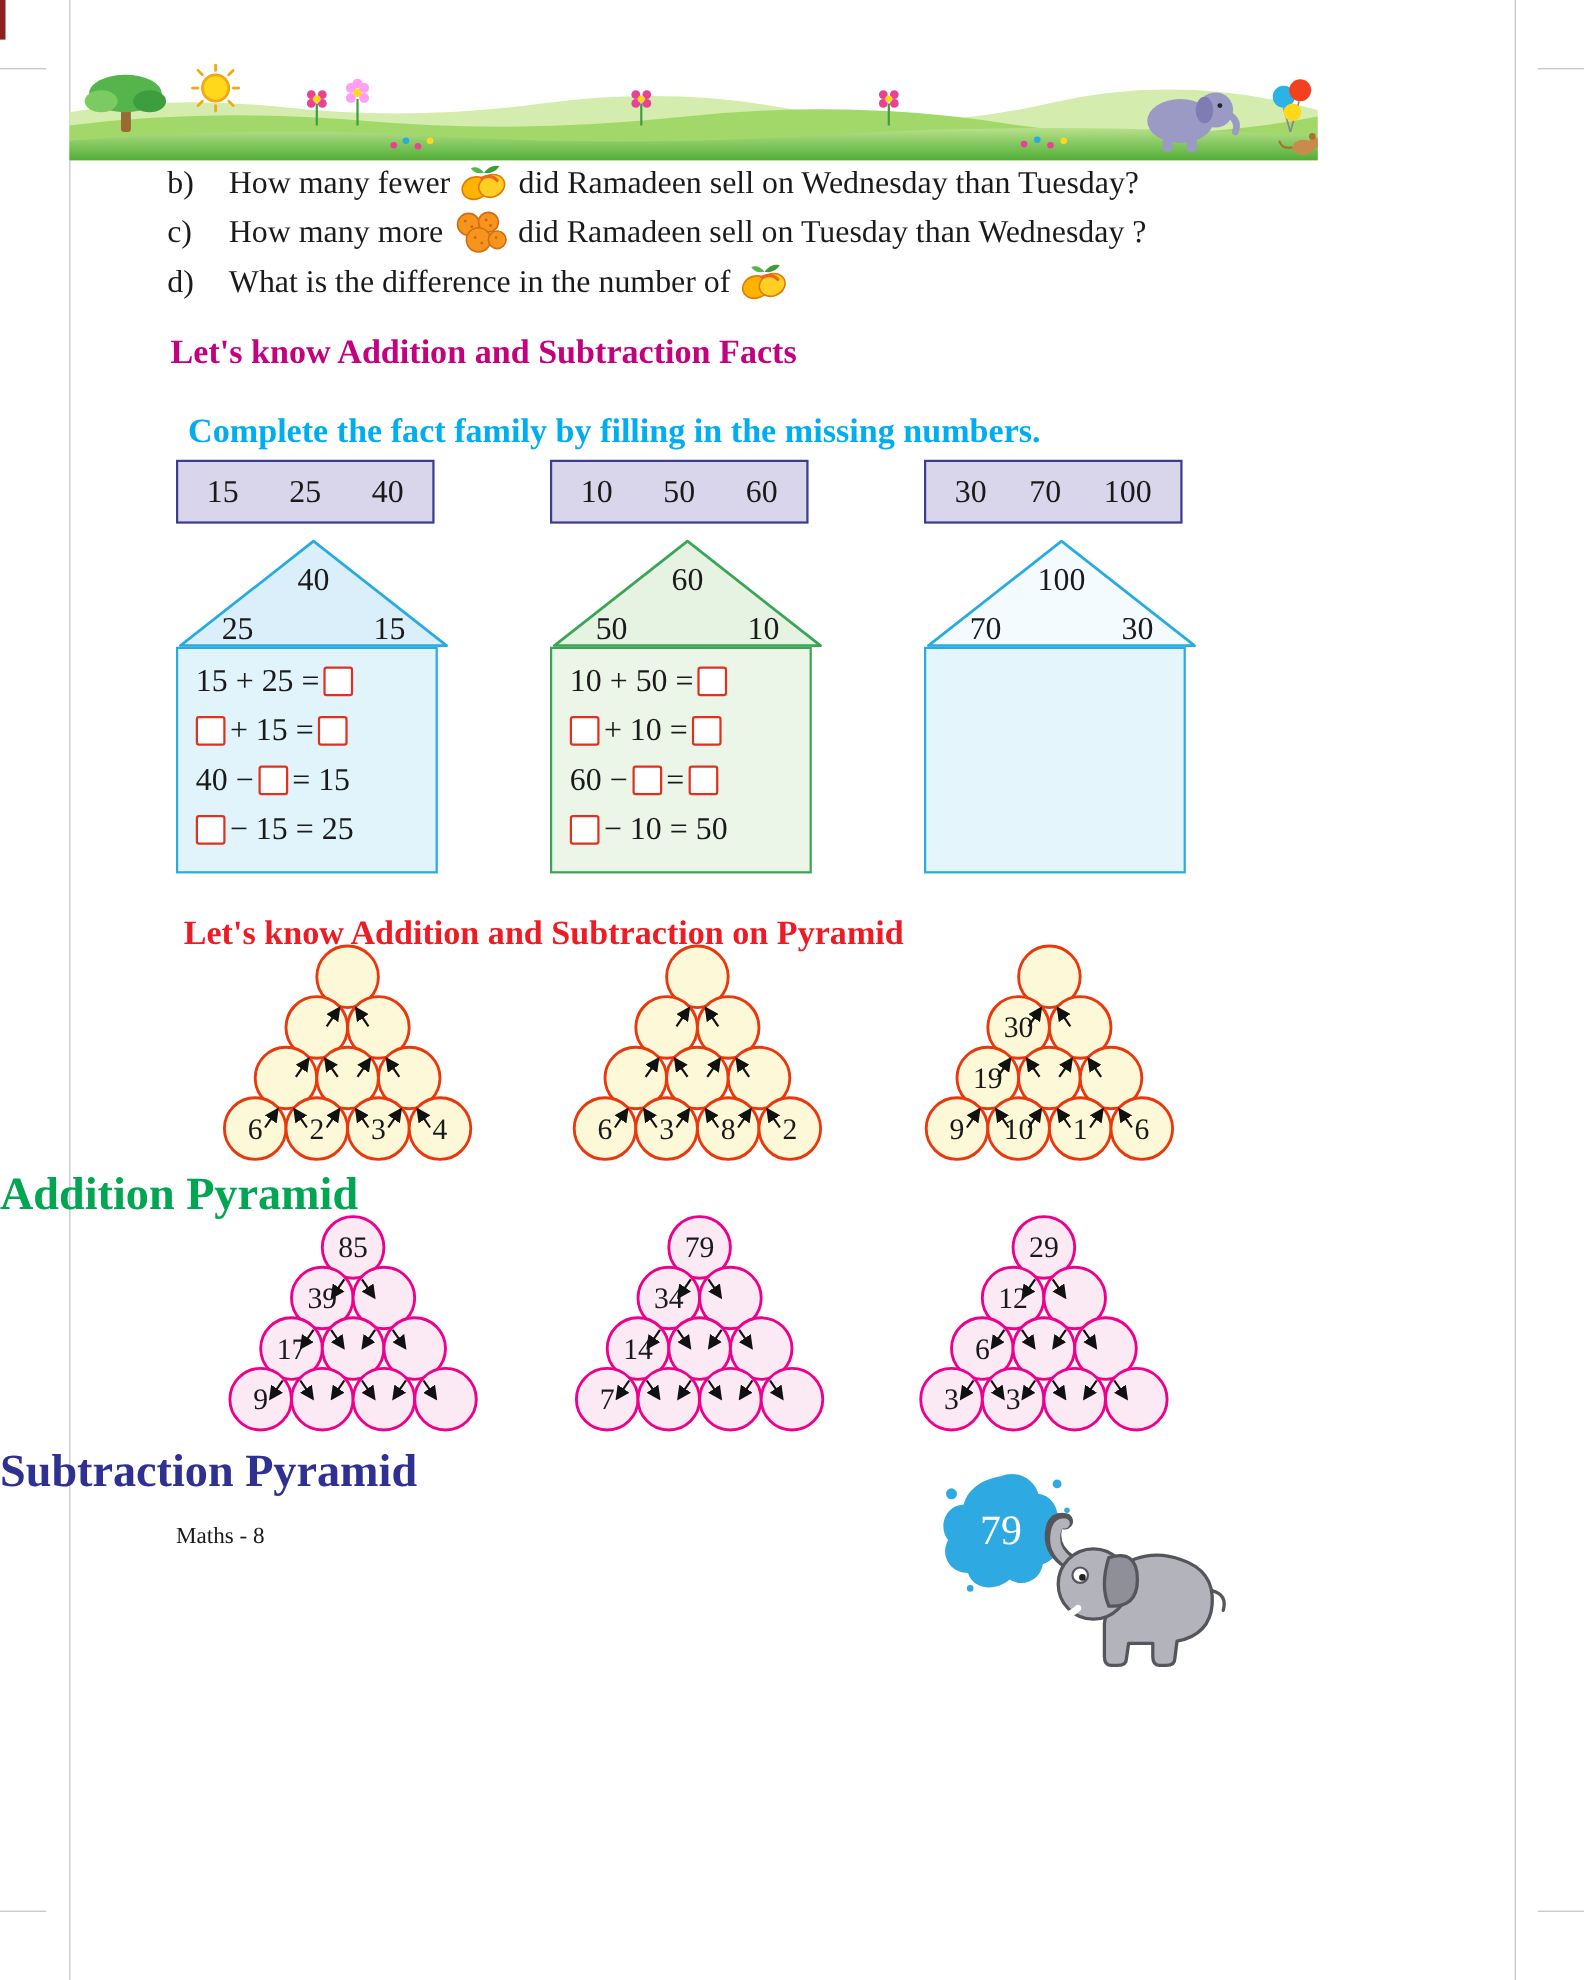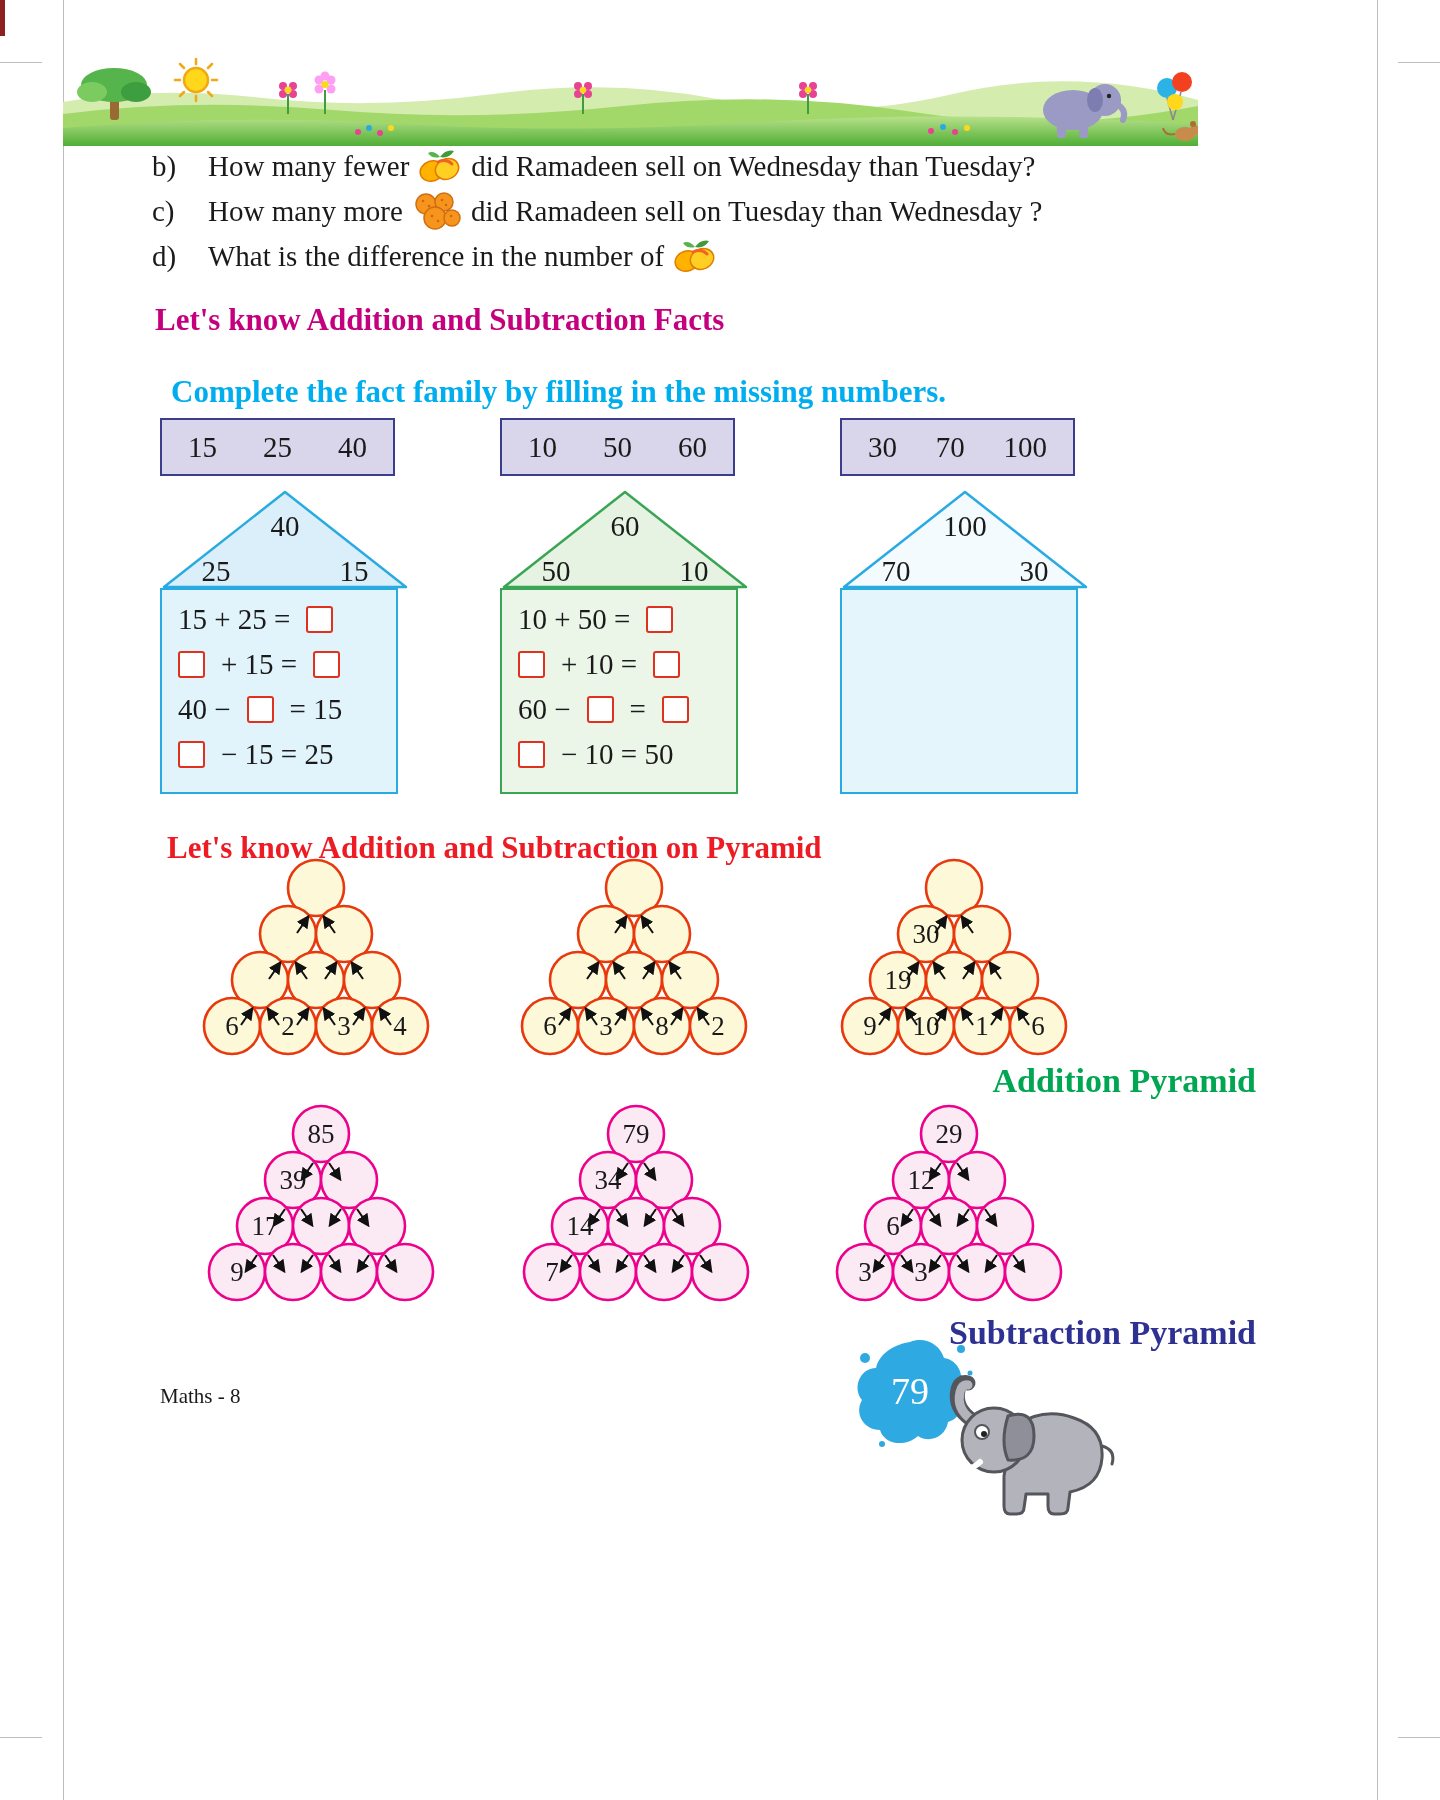--- a/index.html
+++ b/index.html
@@ -28,31 +28,31 @@
     width:235px;height:58px;border:2.5px solid #3d3d8f;background:#d9d5ea;
     display:flex;align-items:center;justify-content:space-between;
     padding:0 26px;font-size:29px;margin-bottom:12px;box-sizing:border-box;
   }
   .roof{display:block}
   .hbody{
     width:238px;height:206px;border:2.5px solid #29abe2;background:#e1f3fb;
     margin-top:-2px;box-sizing:border-box;
     padding:10px 0 0 16px;display:flex;flex-direction:column;gap:7px;
   }
-  .eq-line{display:flex;align-items:center;gap:16px;font-size:29px;height:38px}
+  .eq-line{display:flex;align-items:center;gap:4px;font-size:29px;height:38px}
   .ansbox{
     width:27px;height:27px;flex:0 0 auto;border-radius:3px;background:#fff;
     border:2.5px solid var(--answer-box-border,#e0301e);box-sizing:border-box;
   }
 
   .pyr-wrap{position:absolute;left:0;width:100%;height:200px}
   #add-pyramids{top:858px}
   #sub-pyramids{top:1104px}
   .pyr{position:absolute;top:0}
-  .pyr-label{position:absolute;left:0;width:1256px;text-align:right;font-size:34px;font-weight:bold}
+  .pyr-label{position:absolute;left:0;width:1256px;text-align:left;font-size:42px;font-weight:bold}
   #add-label{top:1062px;color:var(--addition-label,#00a651)}
   #sub-label{top:1314px;color:var(--subtraction-label,#2e3192)}
 
   .rooftext{font-family:"Liberation Serif",serif;font-size:29px;fill:#1a1a1a}
   .pyrtext{font-family:"Liberation Serif",serif;font-size:27px;fill:#1a1a1a}
 
   .footer{position:absolute;left:160px;top:1384px;font-size:21px}
   .splash{position:absolute;left:852px;top:1336px}
   .pagenum{fill:#ffffff;font-size:38px;font-family:"Liberation Serif",serif}
   .big-elephant{position:absolute;left:942px;top:1368px}

